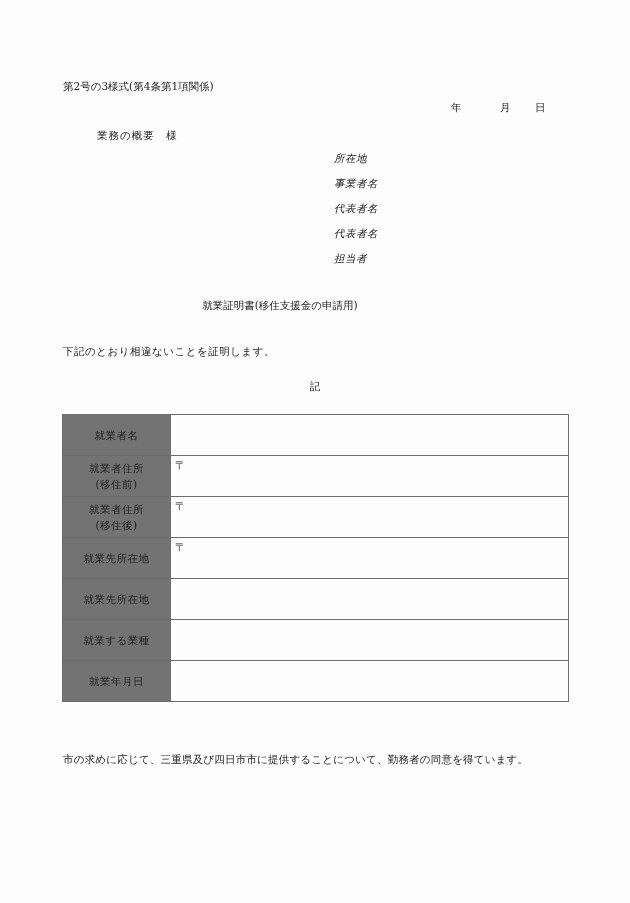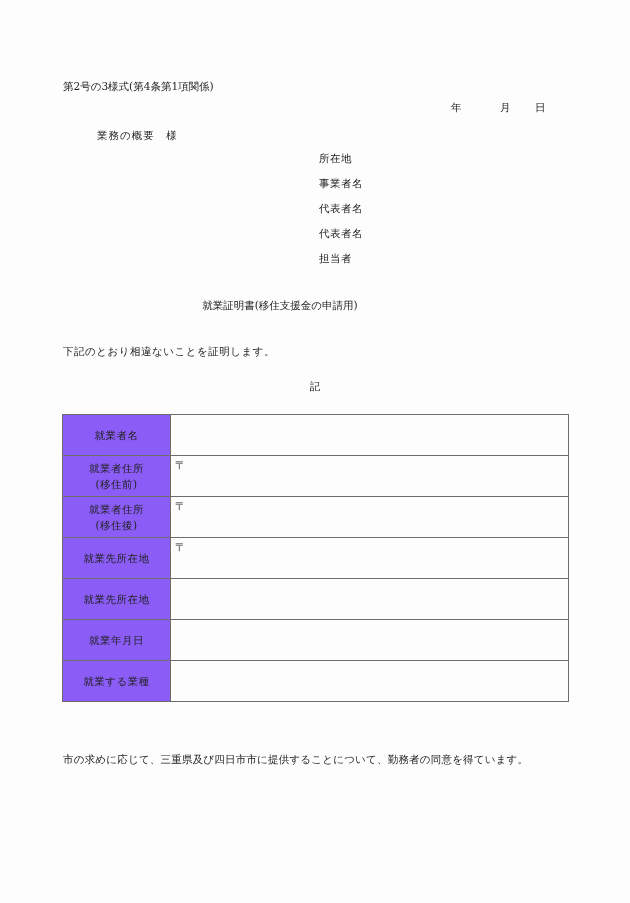--- a/index.html
+++ b/index.html
@@ -5,31 +5,31 @@
     html, body { margin: 0; padding: 0; }
     body {
       width: 630px; height: 903px; background: #fdfdfd; position: relative; overflow: hidden;
       font-family: "DejaVu Serif", "Liberation Serif", serif; color: #222; font-size: 10.5px;
     }
     .abs { position: absolute; white-space: nowrap; text-align: center; }
     #form-no { left: 63px; top: 80px; }
     #date { left: 451px; top: 101px; }
     #date span { position: absolute; top: 0; }
     #addressee { left: 97px; top: 129px; letter-spacing: 1px; }
-    .sender { left: 319px; letter-spacing: 0.5px; }
+    .sender { left: 334px; letter-spacing: 0.5px; font-style: italic; }
     #title { left: 0; width: 560px; text-align: center; top: 299px; }
     #statement { left: 63px; top: 345px; letter-spacing: 0.5px; }
     #ki { left: 0; width: 630px; text-align: center; top: 380px; }
     table#info-table {
       position: absolute; left: 62px; top: 414px; width: 507px;
       border-collapse: collapse; table-layout: fixed;
     }
     #info-table td { border: 1px solid #6d6d6d; height: 40px; padding: 0; }
     #info-table td.lbl {
-      width: 107px; background: #8b5cf6; text-align: center; vertical-align: middle;
+      width: 107px; background: #737373; text-align: center; vertical-align: middle;
       line-height: 16px; letter-spacing: 0.5px;
     }
     #info-table td.val { background: #fdfdfd; vertical-align: top; }
     .postal { display: inline-block; margin-left: 4px; margin-top: 2px; font-size: 11px; }
     #note { left: 63px; top: 752px; line-height: 14px; letter-spacing: 0.2px; }
   </style>
 </head>
 <body>
 
 <div class="abs" id="form-no">第2号の3様式(第4条第1項関係)</div>
@@ -68,25 +68,25 @@
   </tr>
   <tr>
     <td class="lbl"><span>就業先所在地</span></td>
     <td class="val"><span class="postal">〒</span></td>
   </tr>
   <tr>
     <td class="lbl"><span>就業先所在地</span></td>
     <td class="val"><span></span></td>
   </tr>
   <tr>
-    <td class="lbl"><span>就業年月日</span></td>
+    <td class="lbl"><span>就業する業種</span></td>
     <td class="val"><span></span></td>
   </tr>
   <tr>
-    <td class="lbl"><span>就業する業種</span></td>
+    <td class="lbl"><span>就業年月日</span></td>
     <td class="val"><span></span></td>
   </tr>
 </tbody>
   </table>
 
 <div class="abs" id="note">
   <div>市の求めに応じて、三重県及び四日市市に提供することについて、勤務者の同意を得ています。</div>
 </div>
 
 </body></html>

